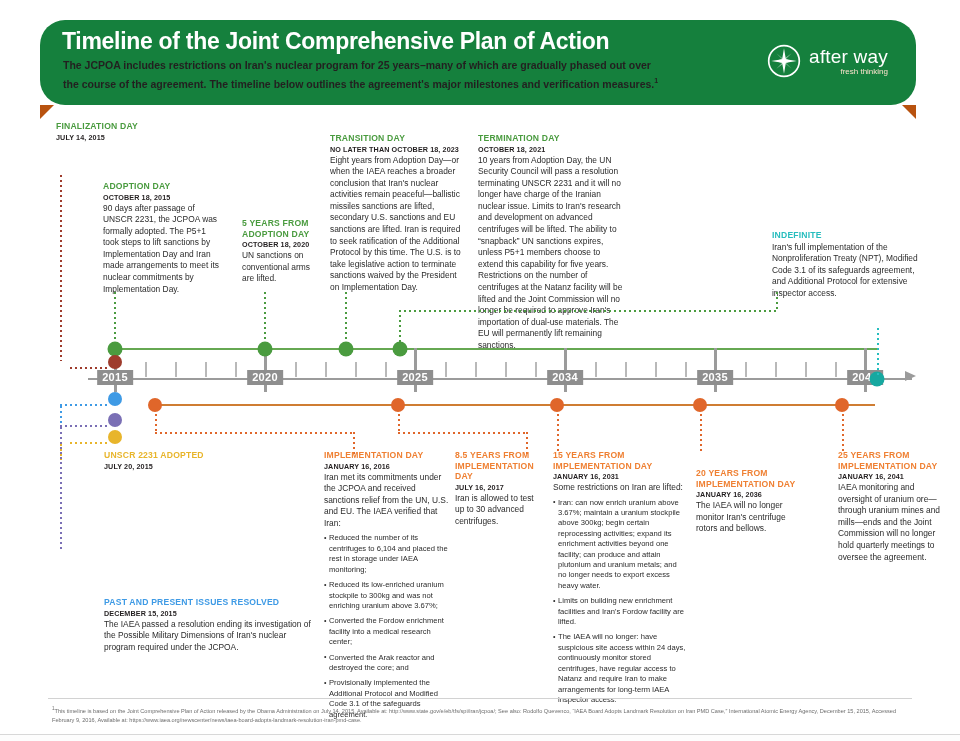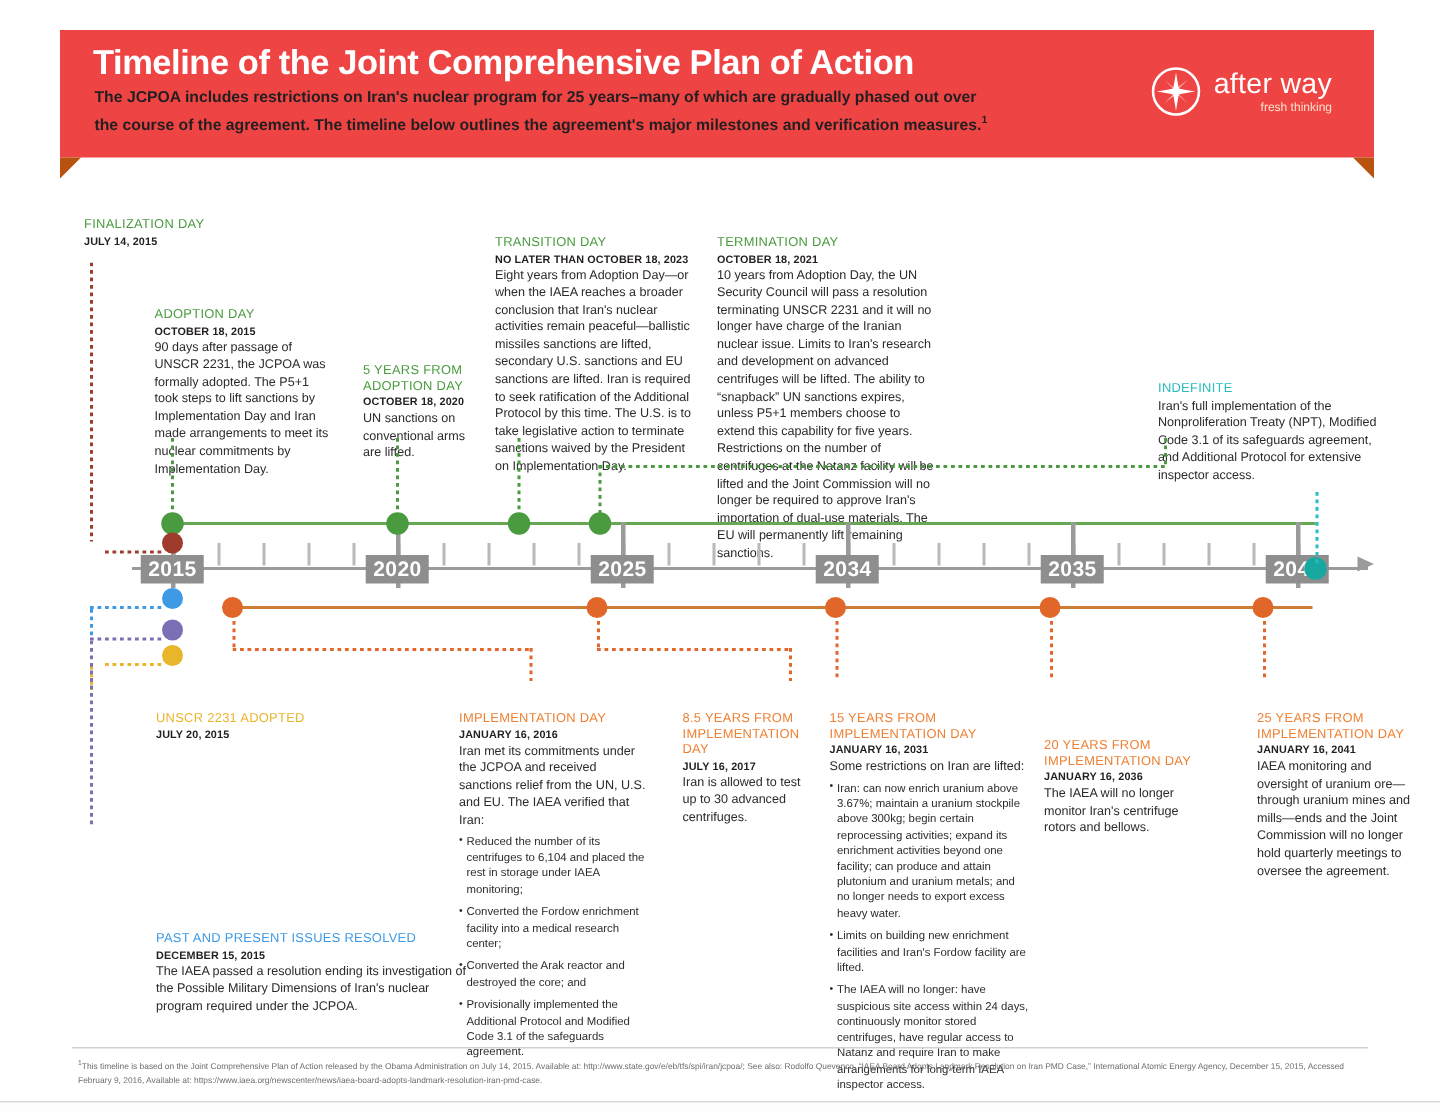--- a/index.html
+++ b/index.html
@@ -8,21 +8,22 @@
     background: #ffffff;
     font-family: "Liberation Sans", sans-serif;
     overflow: hidden;
   }
   .page { position: relative; width: 960px; height: 741px; background: #fff; }
 
   
   .header {
     position: absolute; left: 40px; top: 20px;
     width: 876px; height: 85px;
-    background: #ef4444;
+    background: #15803d;
+    border-radius: 25px;
   }
   .header-shadow {
     position: absolute; left: 46px; top: 26px;
     width: 876px; height: 85px; background: #d9d9d9; z-index: -1;
   }
   .hdr-title {
     position: absolute; left: 22px; top: 8px;
     font-size: 23px; font-weight: bold; color: #ffffff;
     letter-spacing: -0.3px; white-space: nowrap;
   }
@@ -49,22 +50,22 @@
   .hdr-corner-r {
     position: absolute; left: 902px; top: 105px;
     width: 0; height: 0;
     border-right: 14px solid #b8520f;
     border-bottom: 14px solid transparent;
   }
 
   
   .blk { position: absolute; }
   .blk .ttl {
-    font-size: 8.6px; font-weight: normal; letter-spacing: 0.2px;
-    line-height: 10.5px; text-transform: uppercase; margin-top: 23px;
+    font-size: 8.6px; font-weight: bold; letter-spacing: 0.2px;
+    line-height: 10.5px; text-transform: uppercase;
   }
   .blk .dt {
     font-size: 7.2px; font-weight: bold; color: #231f20;
     letter-spacing: 0.1px; margin-top: 1px;
   }
   .blk .bd {
     font-size: 8.4px; color: #2b2b2b; line-height: 11.6px; margin-top: 1px;
   }
   .blk ul { list-style: none; margin-top: 4px; }
   .blk li {
@@ -96,21 +97,21 @@
     border-left: 11px solid #9b9b9b;
     border-top: 5px solid transparent;
     border-bottom: 5px solid transparent;
   }
   .tick {
     position: absolute; top: 362px; width: 1.5px; height: 15px; background: #b9b9b9;
   }
   .tick.major { top: 348px; height: 44px; width: 3px; background: #9b9b9b; }
   .yearlab {
     position: absolute; top: 370px; transform: translateX(-50%);
-    background: #8e8e8e; color: #fff; font-size: 14px; font-weight: bold;
+    background: #8e8e8e; color: #fff; font-size: 11px; font-weight: bold;
     padding: 1px 5px 2px; letter-spacing: 0.3px;
   }
 
   .grnline {
     position: absolute; top: 348px; height: 2px; background: #66a852;
   }
   .orgline {
     position: absolute; top: 404px; height: 1.5px; background: #cf7d33;
   }
   .dot {
@@ -298,26 +299,27 @@
     <div class="dt">JULY 20, 2015</div>
   </div>
 
 
   <div class="blk" style="left:104px; top:597px; width:215px;">
     <div class="ttl c-blue">PAST AND PRESENT ISSUES RESOLVED</div>
     <div class="dt">DECEMBER 15, 2015</div>
     <div class="bd">The IAEA passed a resolution ending its investigation of the Possible Military Dimensions of Iran's nuclear program required under the JCPOA.</div>
   </div>
 
-  <div class="blk" style="left:306px; top:450px; width:125px;">
+  <div class="blk" style="left:324px; top:450px; width:125px;">
     <div class="ttl c-orange">IMPLEMENTATION DAY</div>
     <div class="dt">JANUARY 16, 2016</div>
     <div class="bd">Iran met its commitments under the JCPOA and received sanctions relief from the UN, U.S. and EU. The IAEA verified that Iran:</div>
     <ul>
       <li>Reduced the number of its centrifuges to 6,104 and placed the rest in storage under IAEA monitoring;</li>
+      <li>Reduced its low-enriched uranium stockpile to 300kg and was not enriching uranium above 3.67%;</li>
       <li>Converted the Fordow enrichment facility into a medical research center;</li>
       <li>Converted the Arak reactor and destroyed the core; and</li>
       <li>Provisionally implemented the Additional Protocol and Modified Code 3.1 of the safeguards agreement.</li>
     </ul>
   </div>
 
   <div class="blk" style="left:455px; top:450px; width:82px;">
     <div class="ttl c-orange">8.5 YEARS FROM IMPLEMENTATION DAY</div>
     <div class="dt">JULY 16, 2017</div>
     <div class="bd">Iran is allowed to test up to 30 advanced centrifuges.</div>

